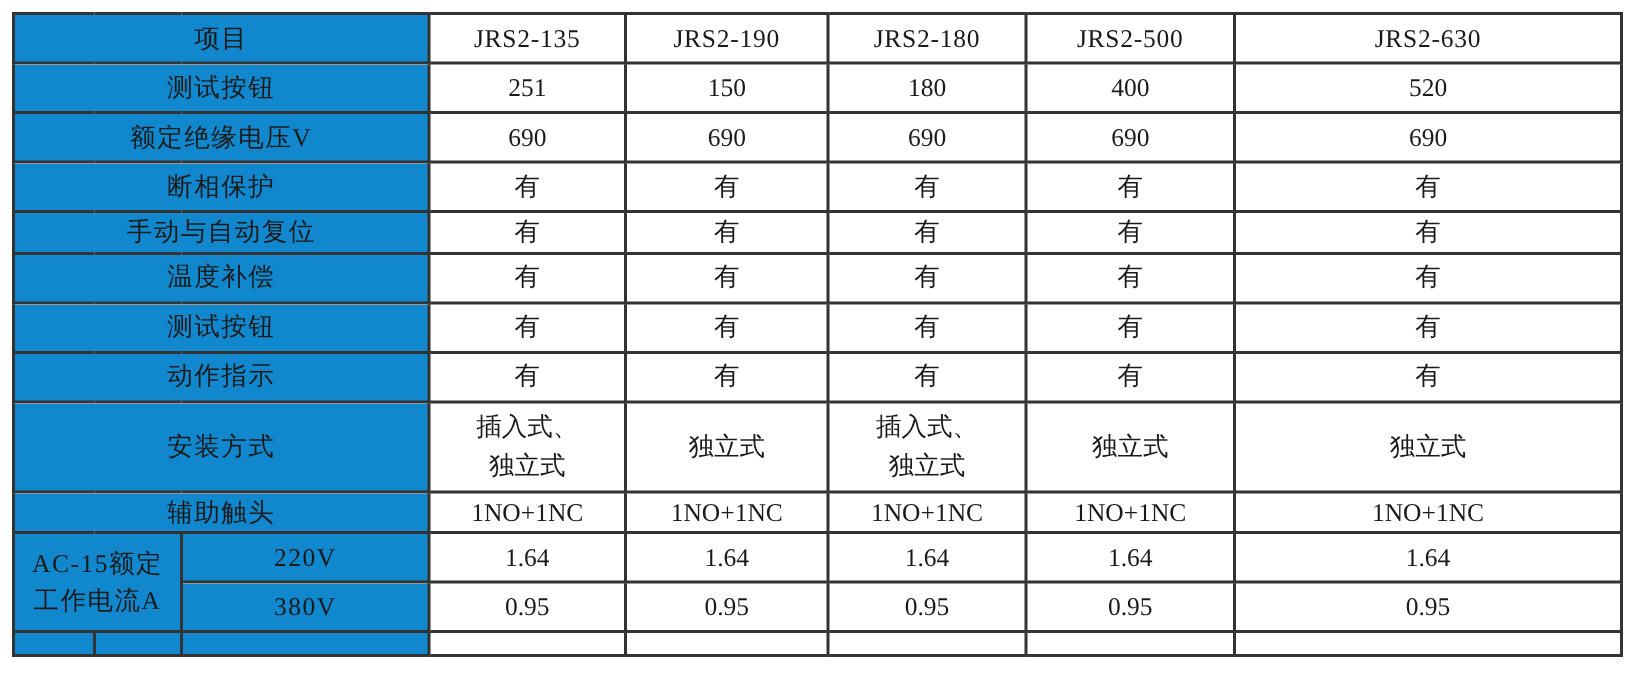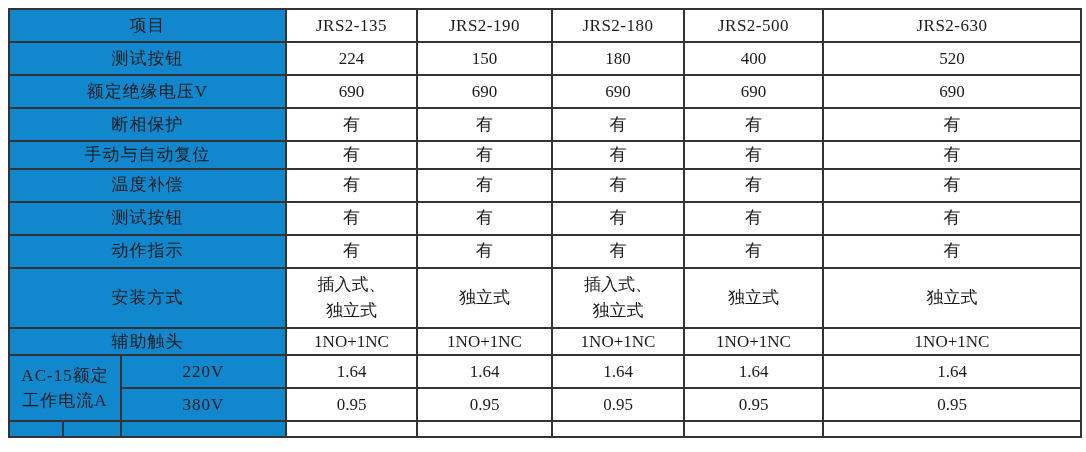--- a/index.html
+++ b/index.html
@@ -70,21 +70,21 @@
       <td class="lbl" colspan="3">项目</td>
       <td class="model">JRS2-135</td>
       <td class="model">JRS2-190</td>
       <td class="model">JRS2-180</td>
       <td class="model">JRS2-500</td>
       <td class="model">JRS2-630</td>
     </tr>
 
     <tr class="h33">
       <td class="lbl" colspan="3">测试按钮</td>
-      <td>224</td>
+      <td>251</td>
       <td>150</td>
       <td>180</td>
       <td>400</td>
       <td>520</td>
     </tr>
 
     <tr class="h33">
       <td class="lbl" colspan="3">额定绝缘电压V</td>
       <td>690</td>
       <td>690</td>

